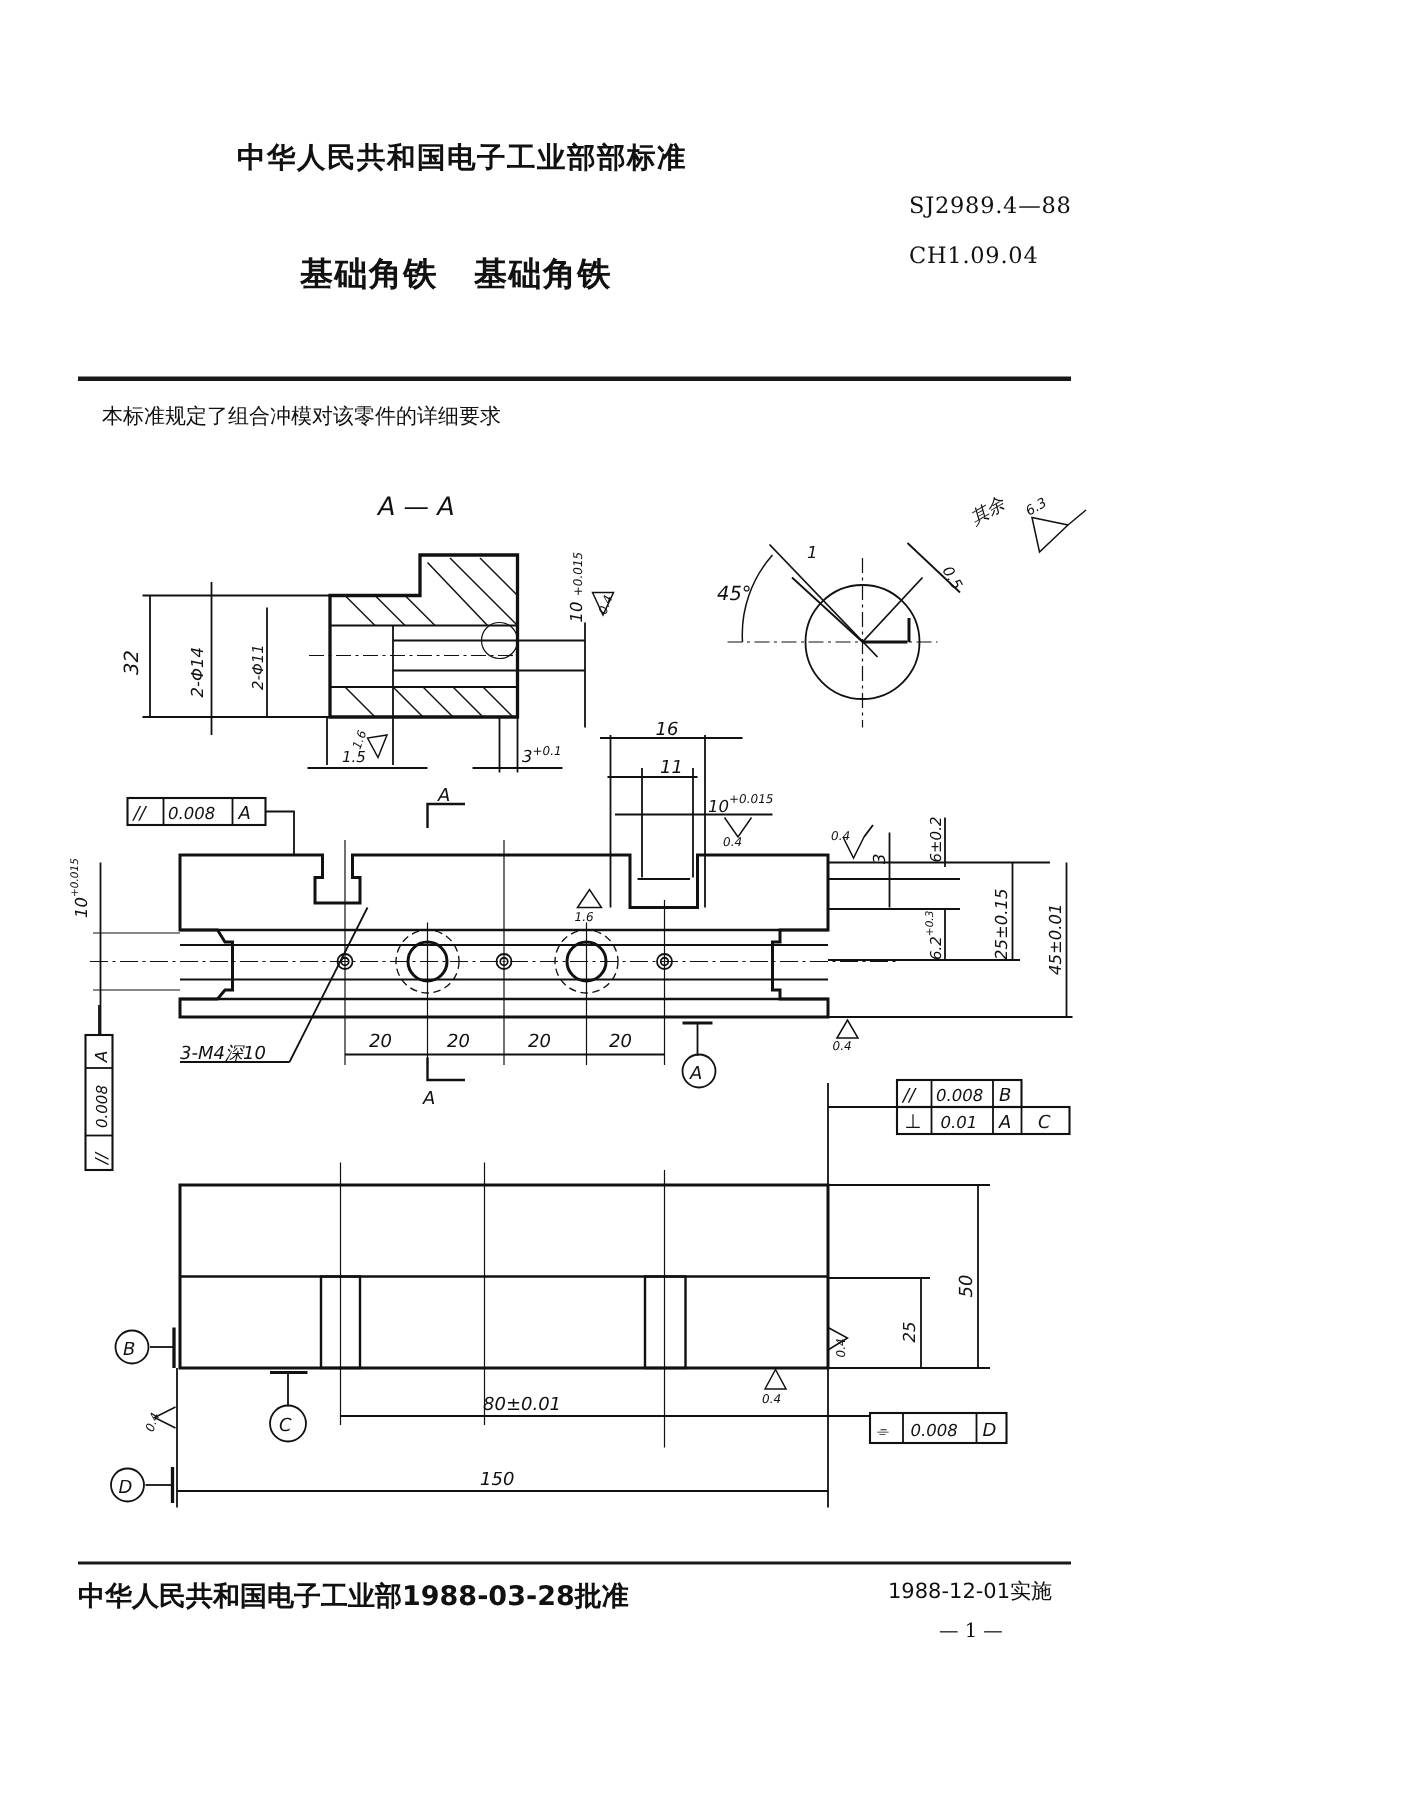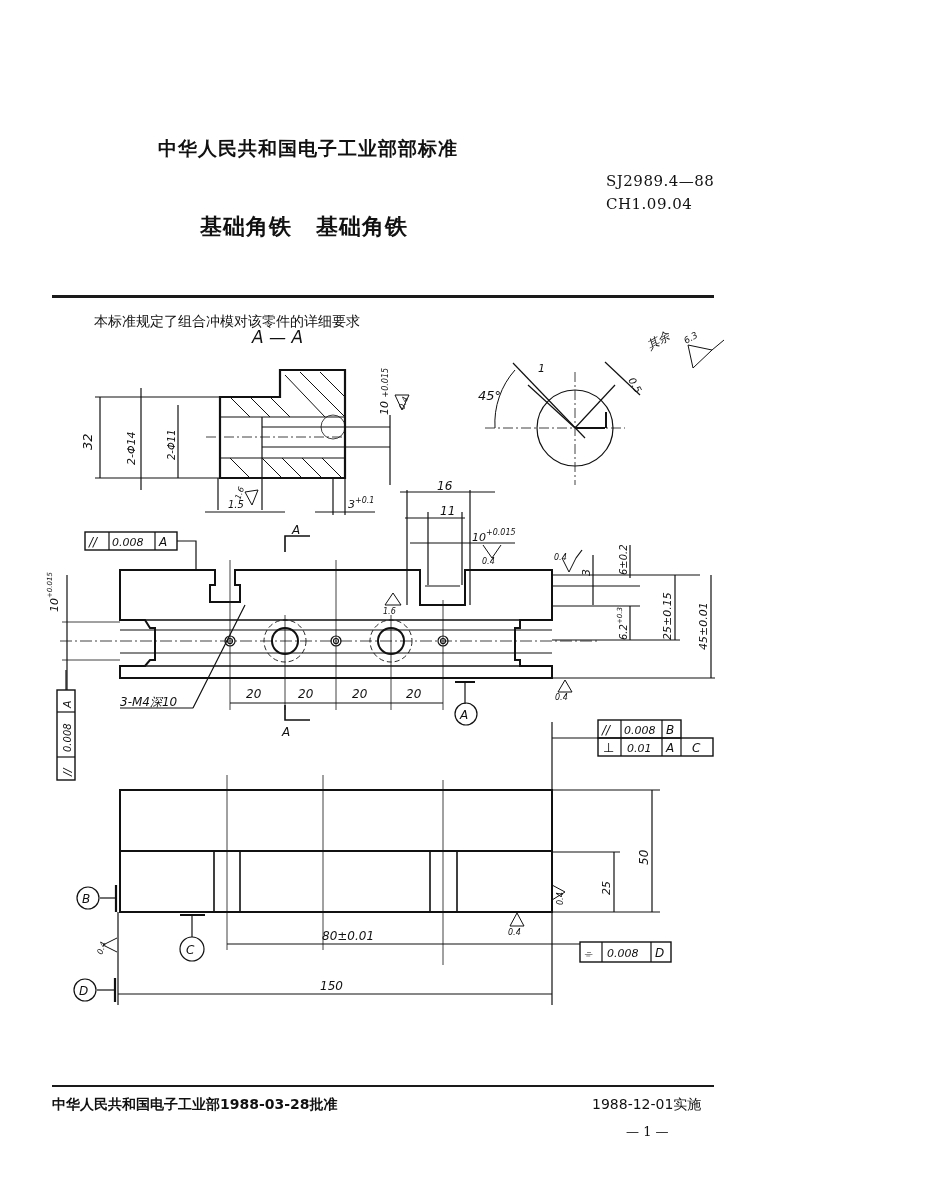--- a/index.html
+++ b/index.html
@@ -1,28 +1,28 @@
 <!DOCTYPE html>
 <html><head>
 <meta charset="utf-8">
 <style>
   html, body { margin: 0; padding: 0; background: #ffffff; }
   body { width: 950px; height: 1199px; position: relative; overflow: hidden;
          font-family: "DejaVu Sans", "Liberation Sans", sans-serif; color: #111; }
-  .abs { position: absolute; margin-top: 44px; }
+  .abs { position: absolute; }
   .hdr-ministry { left: 158px; top: 92px; font-size: 19px; font-weight: bold; letter-spacing: 1px; }
   .std-code { left: 606px; top: 128px; font-size: 15px; font-weight: normal; font-family: "DejaVu Serif", serif; letter-spacing: 0.5px; }
-  .std-ch { left: 606px; top: 151px; font-size: 15px; font-family: "DejaVu Serif", serif; letter-spacing: 0.5px; }
+  .std-ch { left: 606px; top: 161px; font-size: 15px; font-family: "DejaVu Serif", serif; letter-spacing: 0.5px; }
   .doc-title { left: 200px; top: 168px; font-size: 22px; font-weight: bold; letter-spacing: 1px; }
   .doc-title .gap { display: inline-block; width: 24px; }
   .rule { left: 52px; height: 3px; background: #1a1a1a; width: 662px; }
   .rule-top { top: 251px; }
   .rule-bot { top: 1041px; height: 2px; }
-  .intro { left: 94px; top: 269px; font-size: 14px; font-family: Liberation Serif, serif; }
-  .footer-left { left: 52px; top: 1052px; font-size: 14px; font-weight: bold; }
+  .intro { left: 68px; top: 269px; font-size: 14px; font-family: Liberation Serif, serif; }
+  .footer-left { left: 52px; top: 1052px; font-size: 18px; font-weight: bold; }
   .footer-right { left: 592px; top: 1052px; font-size: 14px; font-weight: normal; }
   .page-no { left: 626px; top: 1080px; font-size: 13px; font-family: "DejaVu Serif", serif; }
   svg.drawing { position: absolute; left: 0; top: 0; }
   svg text { font-family: "DejaVu Sans", sans-serif; font-style: italic; fill: #111; }
 </style>
 </head>
 <body>
 
 <div class="abs hdr-ministry">中华人民共和国电子工业部部标准</div>
 <div class="abs std-code">SJ2989.4—88</div>

